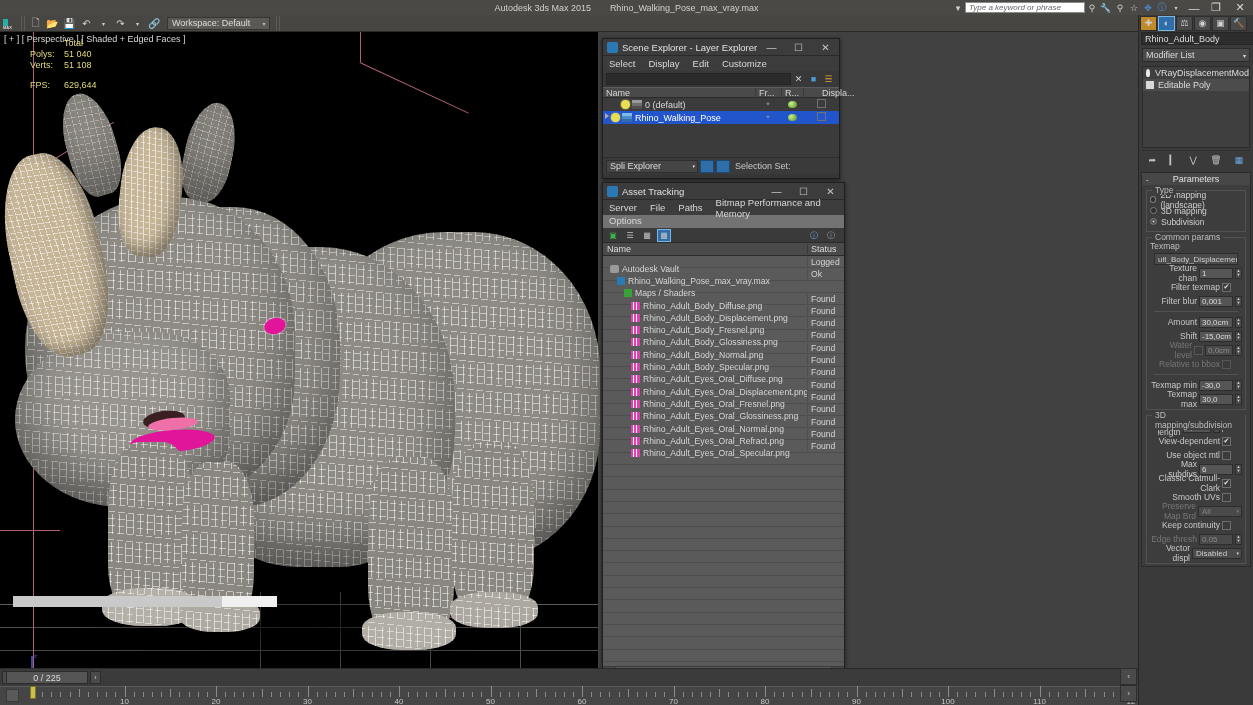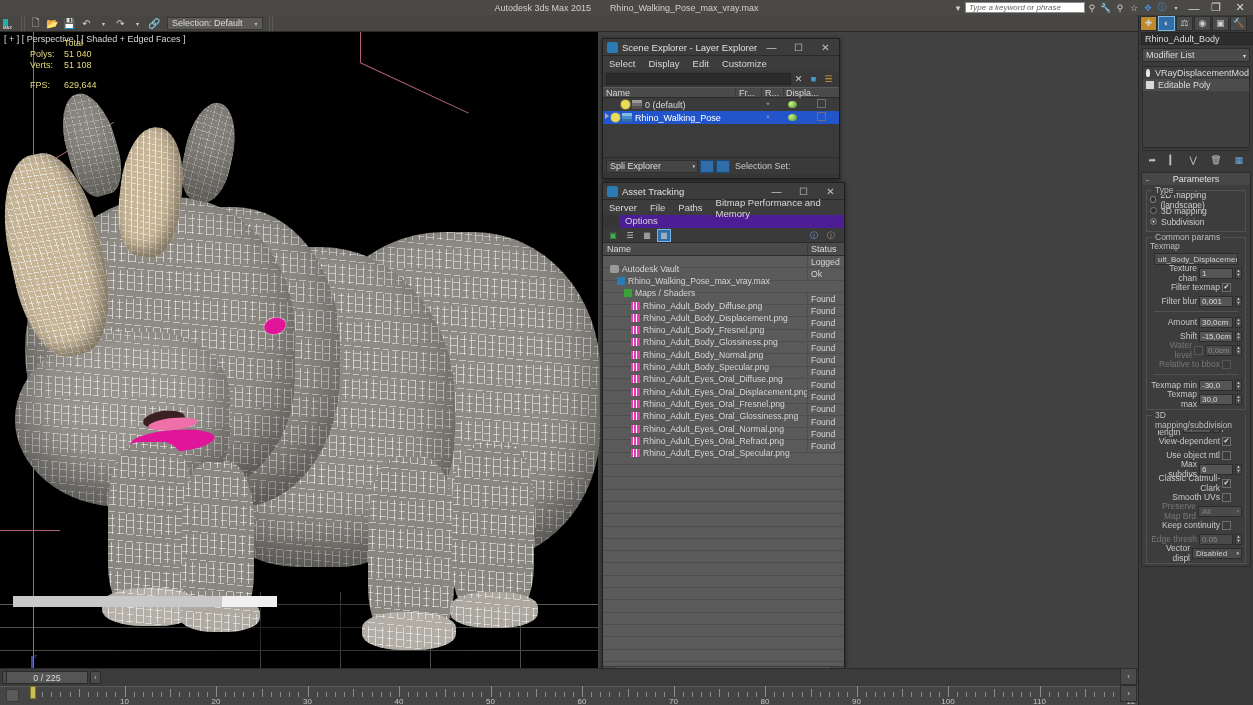--- a/index.html
+++ b/index.html
@@ -91,21 +91,21 @@
   
   #scene-explorer{ left:602px; top:38px; width:238px; height:141px; }
   .se-searchrow{ height:16px; background:#383838; display:flex; align-items:center; padding:0 3px; }
   .se-input{ flex:1; height:12px; background:#2b2b2b; border:1px solid #242424; }
   .se-ico{ width:15px; height:14px; display:flex; align-items:center; justify-content:center; font-size:9px; color:#cfcfcf; }
   .lst-head{ height:11px; background:#4a4a4a; display:flex; align-items:center; font-size:9px;
              color:#d6d6d6; border-top:1px solid #5b5b5b; border-bottom:1px solid #2b2b2b; }
   .lst-head .c1{ flex:1; padding-left:3px; }
   .lst-head .c2{ width:26px; border-left:1px solid #3a3a3a; padding-left:3px; }
   .lst-head .c3{ width:22px; border-left:1px solid #3a3a3a; padding-left:3px; }
-  .lst-head .c4{ width:56px; border-left:1px solid #3a3a3a; padding-left:2px; }
+  .lst-head .c4{ width:36px; border-left:1px solid #3a3a3a; padding-left:18px; }
   .se-body{ background:#3b3b3b; height:59px; }
   .se-row{ height:13px; display:flex; align-items:center; font-size:9px; color:#d9d9d9; }
   .se-row.sel{ background:#2255cc; color:#fff; }
   .se-row .nm{ flex:1; display:flex; align-items:flex-start; }
   .se-row .cc{ width:26px; text-align:center; }
   .se-row .cc2{ width:22px; text-align:center; }
   .se-row .cc3{ width:36px; text-align:center; }
   .bulb{ width:9px; height:9px; border-radius:50%; background:#e9dd55; display:inline-block;
          margin:0 2px 0 8px; box-shadow:0 0 2px #e9dd55; }
   .layerico{ width:10px; height:9px; display:inline-block; margin-right:3px;
@@ -118,21 +118,21 @@
   .sqico{ width:9px;height:9px;border:1px solid #707070; display:inline-block; }
   .se-foot{ height:17px; background:#3a3a3a; display:flex; align-items:center; font-size:9px; padding:0 3px;
             border-top:1px solid #2c2c2c; }
   .se-foot .combo{ width:92px; height:13px; background:#454545; border:1px solid #2e2e2e; display:flex;
                    align-items:center; padding-left:3px; color:#dcdcdc; }
   .se-foot .combo .ar{ margin-left:auto; font-size:5px; padding-right:2px; }
   .btn-blue{ width:14px;height:13px;background:#2f6ea8;border:1px solid #1b4a76;margin-left:2px; }
 
   
   #asset-tracking{ left:602px; top:182px; width:243px; height:505px; }
-  .at-menubar2{ height:13px; background:#4c1d95; font-size:9.5px; color:#d8d8d8; padding-left:6px;margin-left:16px; }
+  .at-menubar2{ height:13px; background:#737373; font-size:9.5px; color:#d8d8d8; padding-left:6px; }
   .at-toolbar{ height:15px; background:#3a3a3a; display:flex; align-items:center; padding:1px 3px;
                border-bottom:1px solid #2a2a2a; }
   .at-tb{ width:14px; height:13px; margin-right:3px; display:flex; align-items:center; justify-content:center;
           font-size:8px; }
   .at-tb.sel{ background:#2f6ea8; border:1px solid #79b6e8; }
   .at-head{ height:13px; background:#4a4a4a; display:flex; align-items:center; font-size:9px; color:#dcdcdc;
             border-bottom:1px solid #2b2b2b; }
   .at-head .n{ flex:1; padding-left:4px; }
   .at-head .s{ width:37px; padding-left:3px; border-left:1px solid #3a3a3a; }
   .at-list{ background:#5a5a5a; height:410px; overflow:hidden; }
@@ -285,21 +285,21 @@
   <div class="mtgrip"></div>
   <div class="mtbtn">🗋</div>
   <div class="mtbtn">📂</div>
   <div class="mtbtn">💾</div>
   <div class="mtbtn">↶</div>
   <div class="mtbtn" style="font-size:6px">▾</div>
   <div class="mtbtn">↷</div>
   <div class="mtbtn" style="font-size:6px">▾</div>
   <div class="mtbtn">🔗</div>
   <div class="wsbox">
-    <span>Selection: Default</span>
+    <span>Workspace: Default</span>
     <span class="wsarrow">▾</span>
   </div>
   <div class="mtgrip" style="margin-left:6px"></div>
 </div>
 
 <div class="abs" id="viewport">
   <div class="vp-black"></div>
   <div class="vp-gray"></div>
 
   <div class="grid-h" style="left:0;top:572px;width:598px;background:#5c5c5c"></div>

